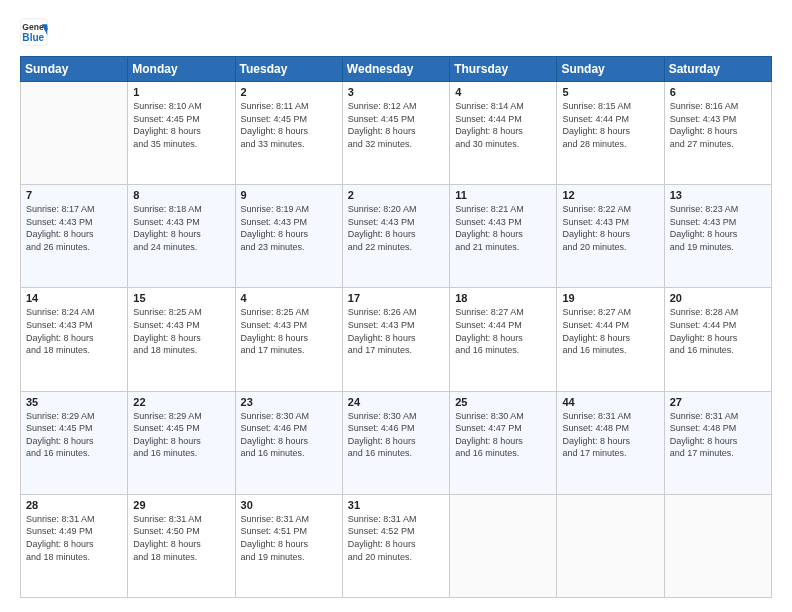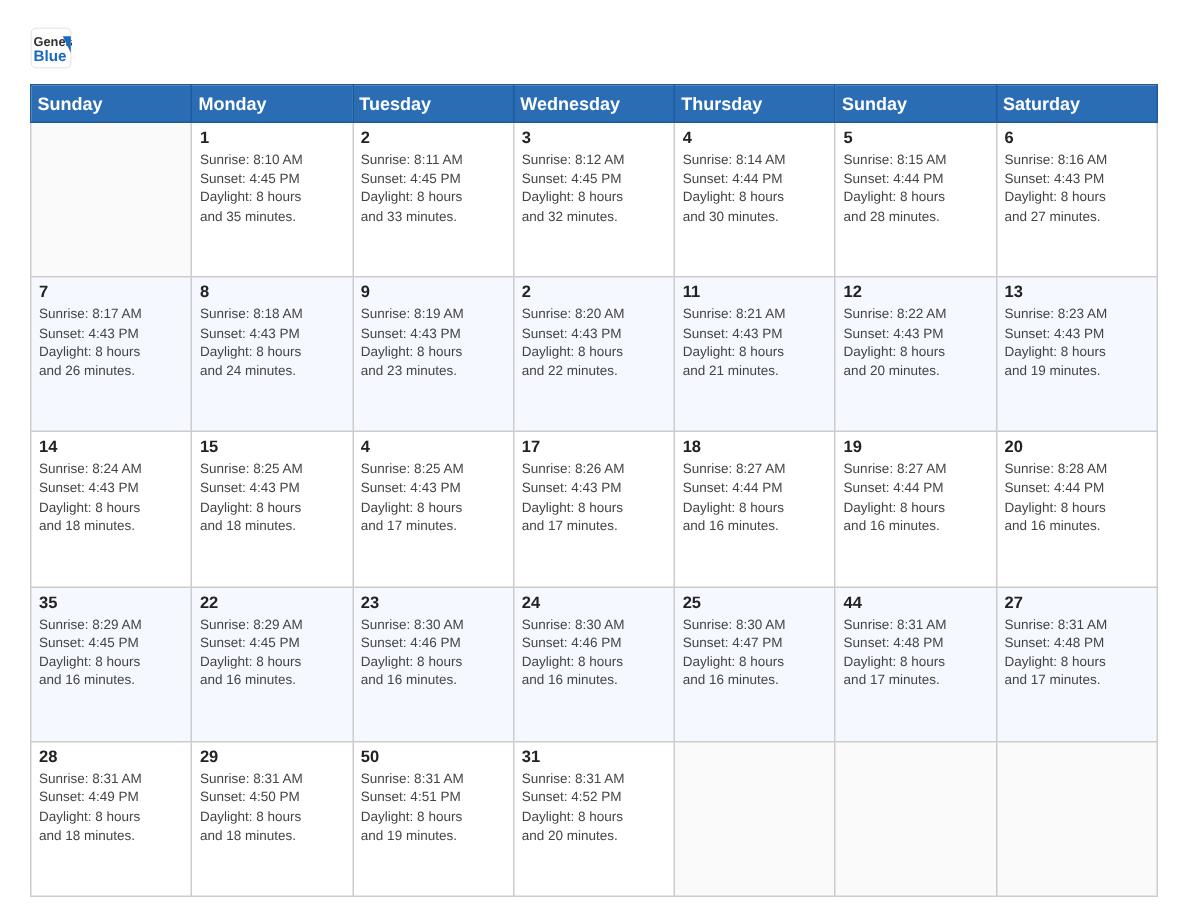--- a/index.html
+++ b/index.html
@@ -241,21 +241,21 @@
         <tr>
           <td>
             <span class="day-num">28</span>
             <div class="day-info">Sunrise: 8:31 AM<br>Sunset: 4:49 PM<br>Daylight: 8 hours<br>and 18 minutes.</div>
           </td>
           <td>
             <span class="day-num">29</span>
             <div class="day-info">Sunrise: 8:31 AM<br>Sunset: 4:50 PM<br>Daylight: 8 hours<br>and 18 minutes.</div>
           </td>
           <td>
-            <span class="day-num">50</span>
+            <span class="day-num">30</span>
             <div class="day-info">Sunrise: 8:31 AM<br>Sunset: 4:51 PM<br>Daylight: 8 hours<br>and 19 minutes.</div>
           </td>
           <td>
             <span class="day-num">31</span>
             <div class="day-info">Sunrise: 8:31 AM<br>Sunset: 4:52 PM<br>Daylight: 8 hours<br>and 20 minutes.</div>
           </td>
           <td class="empty"></td>
           <td class="empty"></td>
           <td class="empty"></td>
         </tr>

